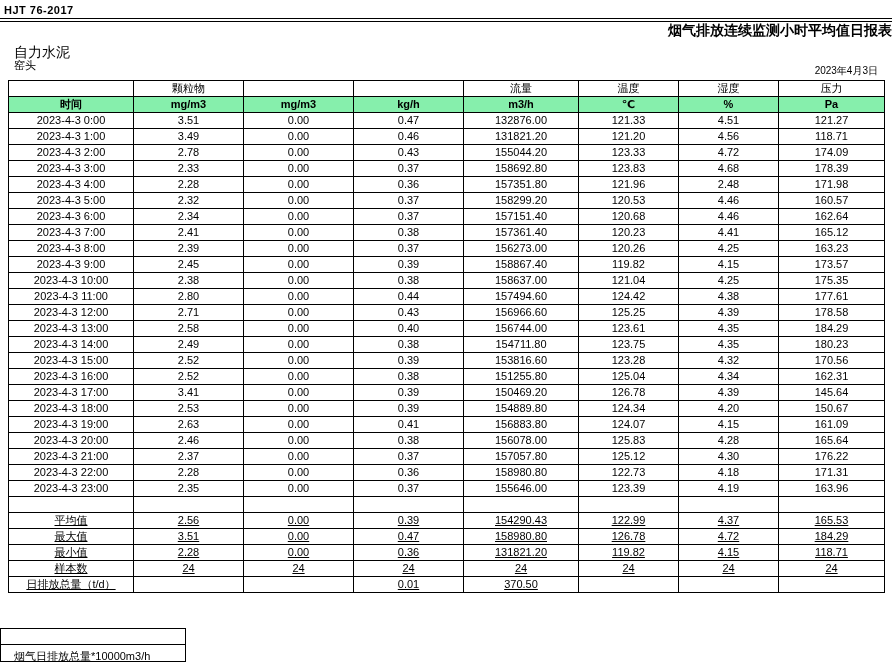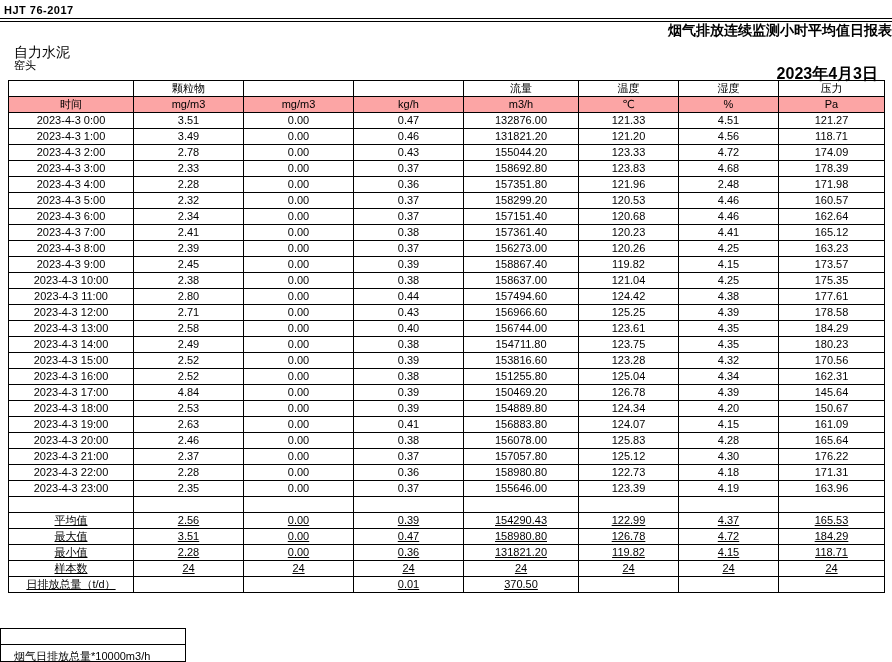--- a/index.html
+++ b/index.html
@@ -24,40 +24,40 @@
     position:absolute;left:0;top:22px;width:892px;
     text-align:right;font-size:14px;font-weight:bold;
   }
   .org-name{
     position:absolute;left:14px;top:44px;font-size:14px;
   }
   .site-name{
     position:absolute;left:14px;top:58px;font-size:11px;
   }
   .report-date{
-    position:absolute;right:14px;top:64px;font-size:16px;font-weight:bold;
+    position:absolute;right:14px;top:64px;font-size:10px;
   }
   table.main{
     position:absolute;left:8px;top:80px;
     border-collapse:collapse;
     table-layout:fixed;
     width:876px;
   }
   table.main td{
     border:1px solid #000;
     height:15px;
     text-align:center;
     font-size:11px;
     padding:0;
     line-height:15px;
     white-space:nowrap;
     overflow:hidden;
   }
   .grp-head td{height:30px;line-height:30px;font-size:11px;}
-  .unit-row td{background:#fca5a5;height:15px;line-height:15px;font-size:10px;}
+  .unit-row td{background:#86efac;height:15px;line-height:15px;font-size:10px;font-weight:bold;}
   .data-row td{height:15px;line-height:15px;}
   .time-cell{text-align:center;}
   .blank-row td{height:13px;border:1px solid #000;}
   .sum-row td{height:15px;line-height:15px;text-decoration:underline;}
   .footer-area{
     position:absolute;left:8px;top:620px;width:876px;font-size:11px;margin-top:28px;
   }
   .footer-line{height:17px;line-height:17px;position:relative;}
   .foot-label{position:absolute;left:6px;}
   .foot-unit{position:absolute;left:180px;}
@@ -278,21 +278,21 @@
         <td>2.52</td>
         <td>0.00</td>
         <td>0.38</td>
         <td>151255.80</td>
         <td>125.04</td>
         <td>4.34</td>
         <td>162.31</td>
       </tr>
     <tr class="data-row">
         <td class="time-cell">2023-4-3 17:00</td>
-        <td>4.84</td>
+        <td>3.41</td>
         <td>0.00</td>
         <td>0.39</td>
         <td>150469.20</td>
         <td>126.78</td>
         <td>4.39</td>
         <td>145.64</td>
       </tr>
     <tr class="data-row">
         <td class="time-cell">2023-4-3 18:00</td>
         <td>2.53</td>

